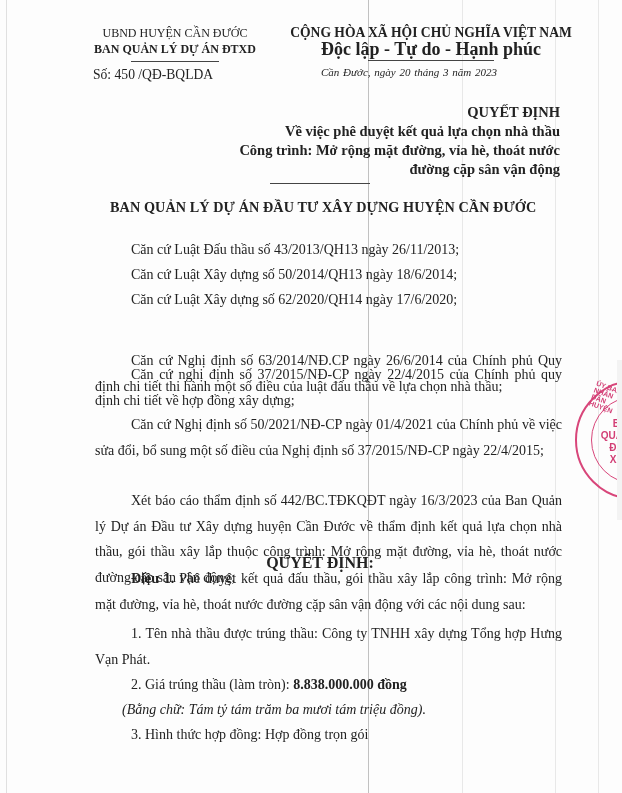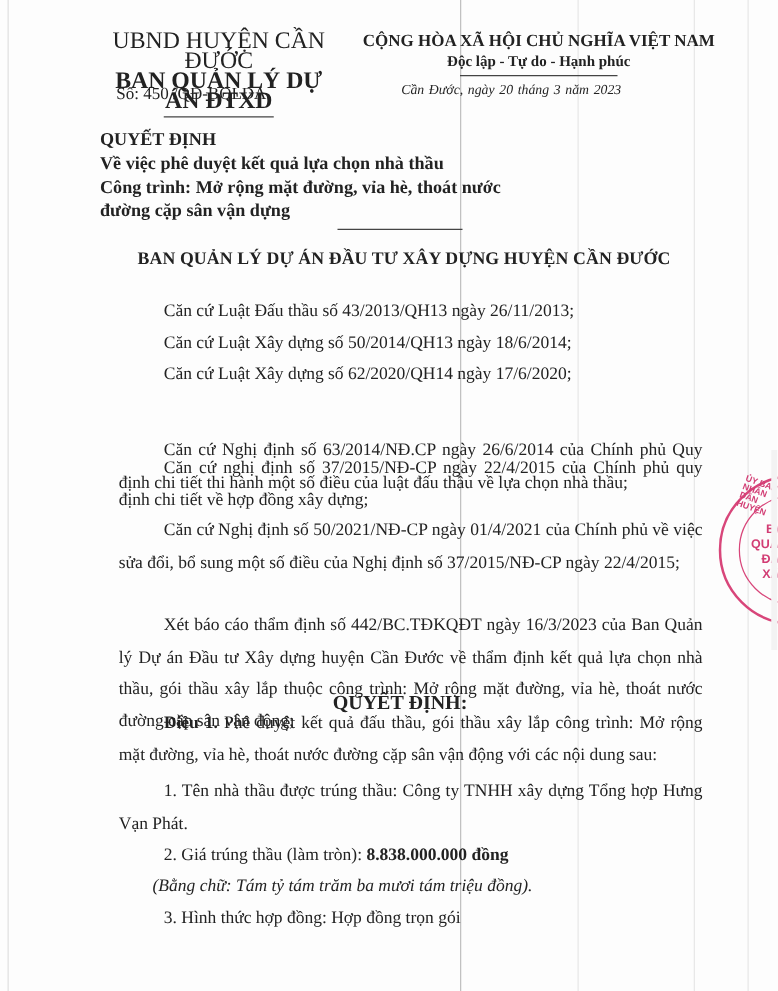--- a/index.html
+++ b/index.html
@@ -38,21 +38,21 @@
       width: 1px; height: 793px;
       background: rgba(160,160,160,0.3);
     }
 
     
     .hdr-left {
       position: absolute;
       left: 80px; top: 25px;
       width: 190px;
       text-align: center;
-      font-size: 19px;
+      font-size: 12px;
       line-height: 16px;
     }
     .hdr-left .agency { font-weight: normal; letter-spacing: 0; }
     .hdr-left .unit { font-weight: bold; letter-spacing: 0; }
     .hdr-left .rule {
       margin: 4px auto 0;
       width: 88px;
       height: 1px;
       background: #444;
     }
@@ -63,41 +63,41 @@
     }
     .hdr-right {
       position: absolute;
       left: 276px; top: 25px;
       width: 310px;
       text-align: center;
       font-size: 13.6px;
       line-height: 16px;
       font-weight: bold;
     }
-    .hdr-right .motto { font-size: 12px; text-align: center; }
+    .hdr-right .motto { font-size: 18px; text-align: center; }
     .hdr-right .rule {
       margin: 3px auto 0;
       width: 126px;
       height: 1px;
       background: #444;
     }
     .dateline {
       position: absolute;
       left: 321px; top: 66px;
       font-size: 11px;
       font-style: italic;
       word-spacing: 1px;
     }
 
     
     .title-block {
       position: absolute;
       left: 80px; top: 103px;
       width: 480px;
-      text-align: left;
+      text-align: right;
       font-weight: bold;
       font-size: 14.5px;
       line-height: 19px;
     }
     .title-block .rule {
       margin: 4px auto 0;
       width: 100px;
       height: 1px;
       background: #444;
     }
@@ -195,21 +195,21 @@
     <div>CỘNG HÒA XÃ HỘI CHỦ NGHĨA VIỆT NAM</div>
     <div class="motto">Độc lập - Tự do - Hạnh phúc</div>
     <div class="rule"></div>
   </div>
   <div class="dateline">Cần Đước, ngày  20  tháng  3  năm 2023</div>
 
   <div class="title-block">
     <div>QUYẾT ĐỊNH</div>
     <div>Về việc phê duyệt kết quả lựa chọn nhà thầu</div>
     <div>Công trình: Mở rộng mặt đường, vỉa hè, thoát nước</div>
-    <div>đường cặp sân vận dựng</div>
+    <div>đường cặp sân vận động</div>
     <div class="rule"></div>
   </div>
 
   <div class="authority">BAN QUẢN LÝ DỰ ÁN ĐẦU TƯ XÂY DỰNG HUYỆN CẦN ĐƯỚC</div>
 
   <div class="para" style="top:237px;">Căn cứ Luật Đấu thầu số 43/2013/QH13 ngày 26/11/2013;</div>
   <div class="para" style="top:262px;">Căn cứ Luật Xây dựng số 50/2014/QH13 ngày 18/6/2014;</div>
   <div class="para" style="top:287px;">Căn cứ Luật Xây dựng số 62/2020/QH14 ngày 17/6/2020;</div>
   <div class="para" style="top:312px; left:95px; width:467px;margin-top:36px;">Căn cứ Nghị định số 63/2014/NĐ.CP ngày 26/6/2014 của Chính phủ Quy định chi tiết thi hành một số điều của luật đấu thầu về lựa chọn nhà thầu;</div>
   <div class="para" style="top:362px;">Căn cứ nghị định số 37/2015/NĐ-CP ngày 22/4/2015 của Chính phủ quy định chi tiết về hợp đồng xây dựng;</div>

